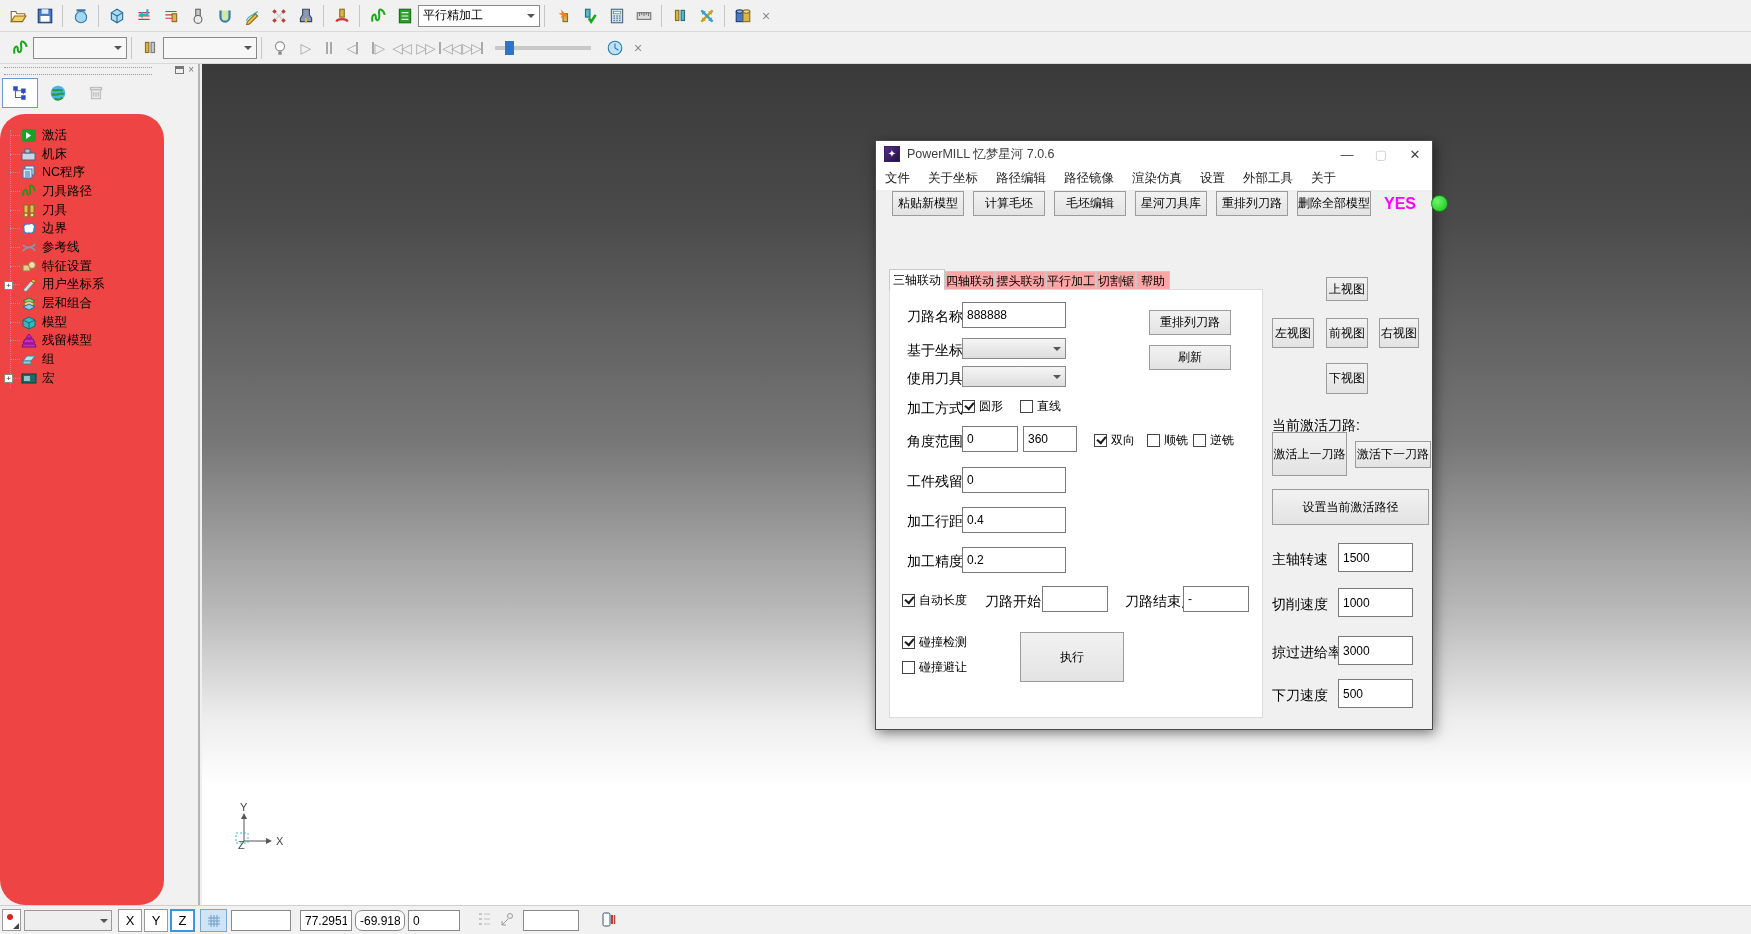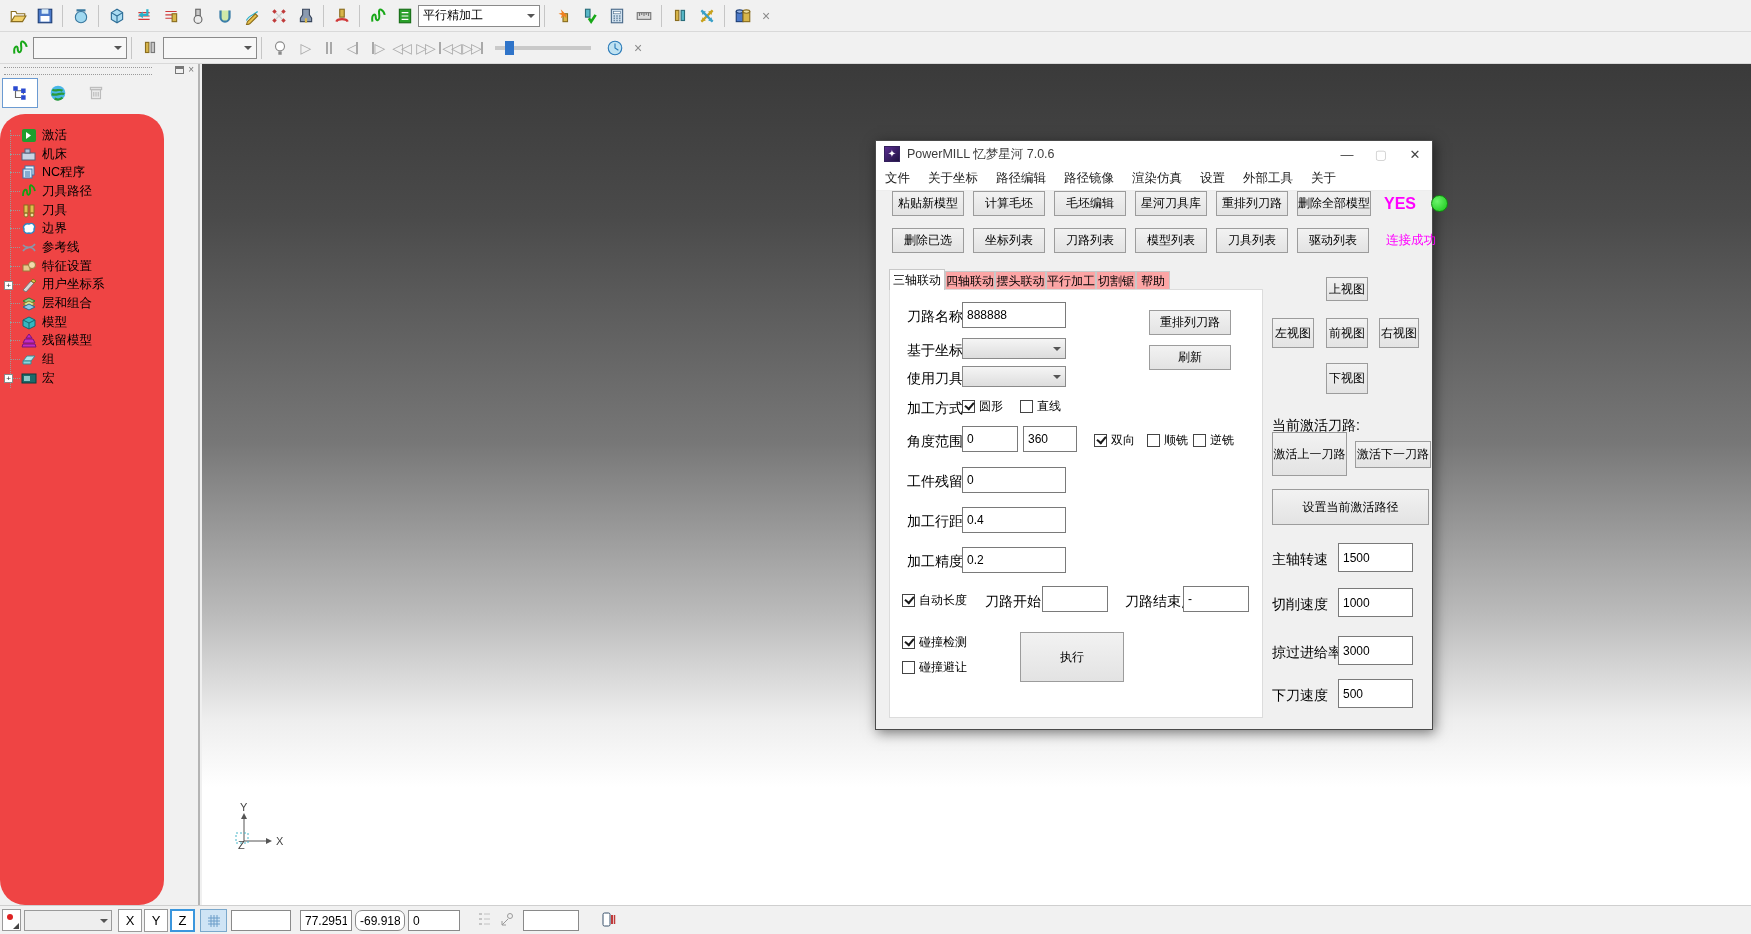--- a/index.html
+++ b/index.html
@@ -505,29 +505,20 @@
     <div id="btnrow1" class="btnrow">
       <span class="btn">粘贴新模型</span>
       <span class="btn">计算毛坯</span>
       <span class="btn">毛坯编辑</span>
       <span class="btn">星河刀具库</span>
       <span class="btn">重排列刀路</span>
       <span class="btn wide">删除全部模型</span>
       <span id="yes-flag" class="magenta">YES</span>
       <span id="green-light"></span>
     </div>
-    <div id="btnrow2" class="btnrow">
-      <span class="btn">删除已选</span>
-      <span class="btn">坐标列表</span>
-      <span class="btn">刀路列表</span>
-      <span class="btn">模型列表</span>
-      <span class="btn">刀具列表</span>
-      <span class="btn">驱动列表</span>
-      <span id="conn-status" class="magenta">连接成功</span>
-    </div>
 
     <div id="tabstrip">
       <span class="tab active" style="width:56px">三轴联动</span>
       <span class="tab" style="width:50px">四轴联动</span>
       <span class="tab" style="width:51px">摆头联动</span>
       <span class="tab" style="width:50px">平行加工</span>
       <span class="tab" style="width:40px">切割锯</span>
       <span class="tab" style="width:34px">帮助</span>
     </div>
 

